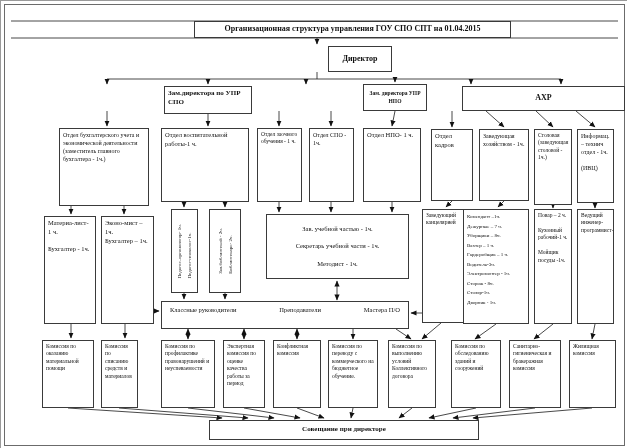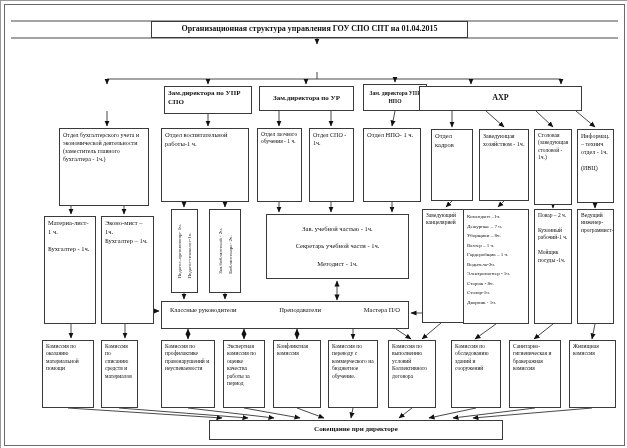--- a/index.html
+++ b/index.html
@@ -8,21 +8,21 @@
   .box{position:absolute;background:#fff;border:1px solid #3a3a3a;box-sizing:border-box;overflow:hidden;line-height:1.35;}
   .t{white-space:pre-line;}
   .c{display:flex;align-items:center;justify-content:center;text-align:center;}
   .p{padding:2px 3px;}
   .b{font-weight:bold;}
   .f5{font-size:5px;}
   .f55{font-size:5.5px;}
   .f6{font-size:6px;}
   .f65{font-size:6.5px;}
   .f7{font-size:7px;}
-  .f8{font-size:8px;}
+  .f8{font-size:8px;margin-left:43px;}
   .vbox{position:absolute;background:#fff;border:1px solid #3a3a3a;box-sizing:border-box;display:flex;align-items:center;justify-content:center;}
   .vtxt{writing-mode:vertical-rl;transform:rotate(180deg);white-space:pre-line;font-size:5px;line-height:1.9;text-align:left;}
   .bar{display:flex;justify-content:space-between;align-items:flex-start;padding:4px 8px 0 8px;}
   svg{position:absolute;left:0;top:0;pointer-events:none;}
 </style>
 </head>
 <body>
 
 <div id="canvas">
   <div id="frame"></div>
@@ -92,23 +92,23 @@
       <line x1="352" y1="407" x2="350" y2="417" marker-end="url(#ah)"></line>
       <line x1="411" y1="407" x2="398" y2="417" marker-end="url(#ah)"></line>
       <line x1="475" y1="407" x2="428" y2="417" marker-end="url(#ah)"></line>
       <line x1="534" y1="407" x2="452" y2="417" marker-end="url(#ah)"></line>
       <line x1="591" y1="407" x2="472" y2="417" marker-end="url(#ah)"></line>
     </g>
   </svg>
 
   <div class="box c f8 b" style="left:150px;top:20px;width:317px;height:17px;">Организационная структура управления ГОУ СПО СПТ на 01.04.2015</div>
 
+  <div class="box c f8 b" style="left:284px;top:45px;width:64px;height:26px;">Директор</div>
 
   <div class="box p f7 b t" style="left:163px;top:85px;width:88px;height:28px;">Зам.директора по УПР СПО</div>
-  <div class="box c f7 b" style="left:258px;top:85px;width:95px;height:25px;">Зам.директора по УР</div>
   <div class="box c f55 b" style="left:362px;top:83px;width:64px;height:27px;text-align:center;">Зам. директора УПР НПО</div>
   <div class="box c f8 b" style="left:418px;top:85px;width:163px;height:25px;">АХР</div>
 
   <div class="box p f6 t" style="left:58px;top:127px;width:90px;height:78px;">Отдел бухгалтерского учета и экономической деятельности (заместитель главного бухгалтера - 1ч.)</div>
   <div class="box p f65 t" style="left:160px;top:127px;width:88px;height:74px;">Отдел воспитательной работы-1 ч.</div>
   <div class="box p f55 t" style="left:256px;top:127px;width:45px;height:74px;">Отдел заочного обучения - 1 ч.</div>
   <div class="box p f6 t" style="left:308px;top:127px;width:45px;height:74px;">Отдел СПО - 1ч.</div>
   <div class="box p f65 t" style="left:362px;top:127px;width:58px;height:74px;">Отдел НПО- 1 ч.</div>
   <div class="box p f65 t" style="left:430px;top:128px;width:42px;height:72px;">Отдел кадров</div>
   <div class="box p f6 t" style="left:478px;top:128px;width:50px;height:72px;">Заведующая хозяйством - 1ч.</div>
@@ -165,14 +165,14 @@
   <div class="box p f55 t" style="left:100px;top:339px;width:37px;height:68px;">Комиссия по списанию средств и материалов</div>
   <div class="box p f55 t" style="left:160px;top:339px;width:54px;height:68px;">Комиссия по профилактике правонарушений и неуспеваемости</div>
   <div class="box p f55 t" style="left:222px;top:339px;width:42px;height:68px;">Экспертная комиссия по оценке качества работы за период</div>
   <div class="box p f55 t" style="left:272px;top:339px;width:48px;height:68px;">Конфликтная комиссия</div>
   <div class="box p f55 t" style="left:327px;top:339px;width:50px;height:68px;">Комиссия по переводу с коммерческого на бюджетное обучение.</div>
   <div class="box p f55 t" style="left:387px;top:339px;width:48px;height:68px;">Комиссия по выполнению условий Коллективного договора</div>
   <div class="box p f55 t" style="left:450px;top:339px;width:50px;height:68px;">Комиссия по обследованию зданий и сооружений</div>
   <div class="box p f55 t" style="left:508px;top:339px;width:52px;height:68px;">Санитарно-гигиеническая и бракеражная комиссия</div>
   <div class="box p f55 t" style="left:568px;top:339px;width:47px;height:68px;">Жилищная комиссия</div>
 
-  <div class="box c f7 b" style="left:208px;top:419px;width:294px;height:20px;">Совещание при директоре</div>
+  <div class="box c f7 b" style="left:208px;top:419px;width:270px;height:20px;">Совещание при директоре</div>
 </div>
 
 </body></html>

